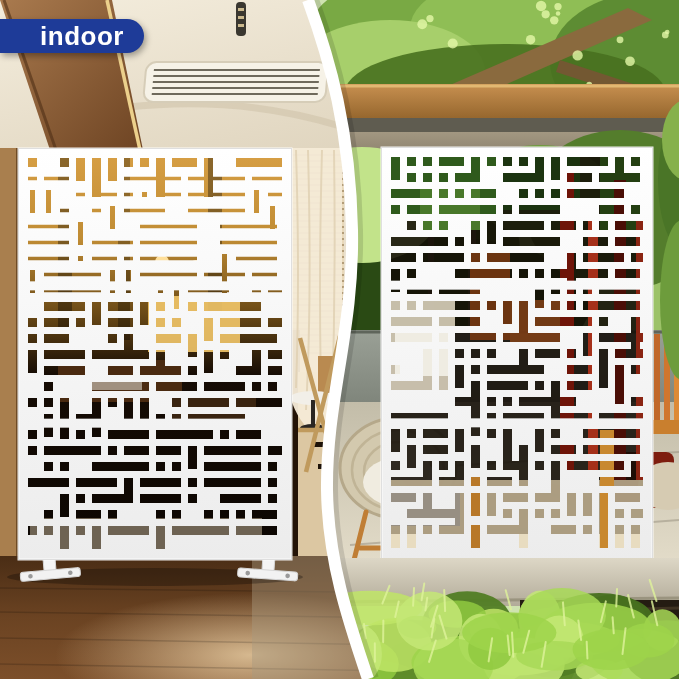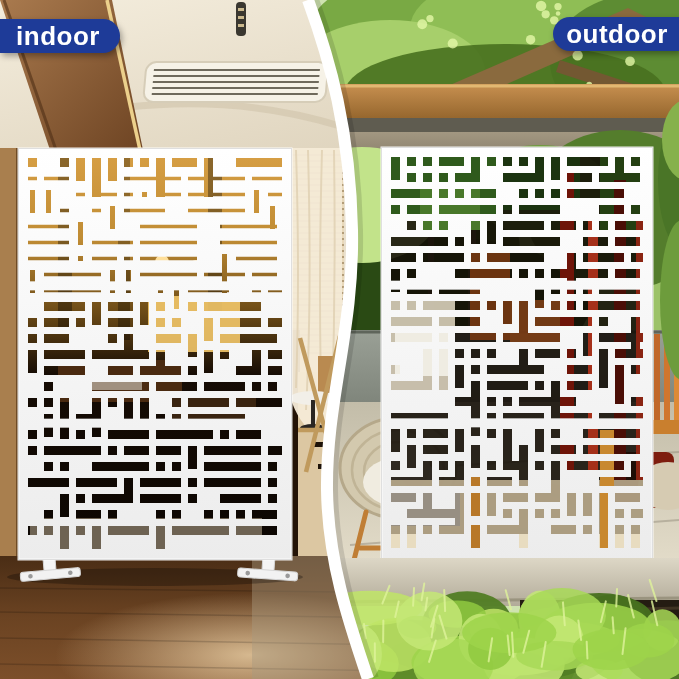--- a/index.html
+++ b/index.html
@@ -14,22 +14,21 @@
     box-shadow:2px 3px 6px rgba(0,0,0,.35);z-index:5;user-select:none;
   }
   #badgeL{left:0;top:19px;width:116px;border-radius:0 18px 18px 0;padding-right:4px;}
   #badgeR{right:0;top:17px;width:124px;border-radius:18px 0 0 18px;padding-left:2px;}
 </style>
 </head>
 <body>
 
 <div class="stage">
 
-  <div class="badge" id="badgeL" style="background: rgb(30, 59, 152); color: rgb(255, 255, 255);">indoor</div>
-  <div class="badge" id="badgeR" style="background: rgb(30, 59, 152); color: rgb(255, 255, 255);">outdoor</div>
+  <div class="badge" id="badgeL" style="background: rgb(30, 59, 152); color: rgb(255, 255, 255); padding-left: 24px;">indoor</div>
 
   <svg id="scene" width="679" height="679" viewBox="0 0 679 679">
     <defs>
       <linearGradient id="ceilGrad" x1="0" y1="0" x2="1" y2="1">
         <stop offset="0" stop-color="#f4eddd"></stop>
           <stop offset="1" stop-color="#d9cdb5"></stop>
       </linearGradient>
       <linearGradient id="beamGrad" x1="0" y1="0" x2="1" y2="1">
         <stop offset="0" stop-color="#a97a4e"></stop>
           <stop offset="1" stop-color="#6e4423"></stop>

